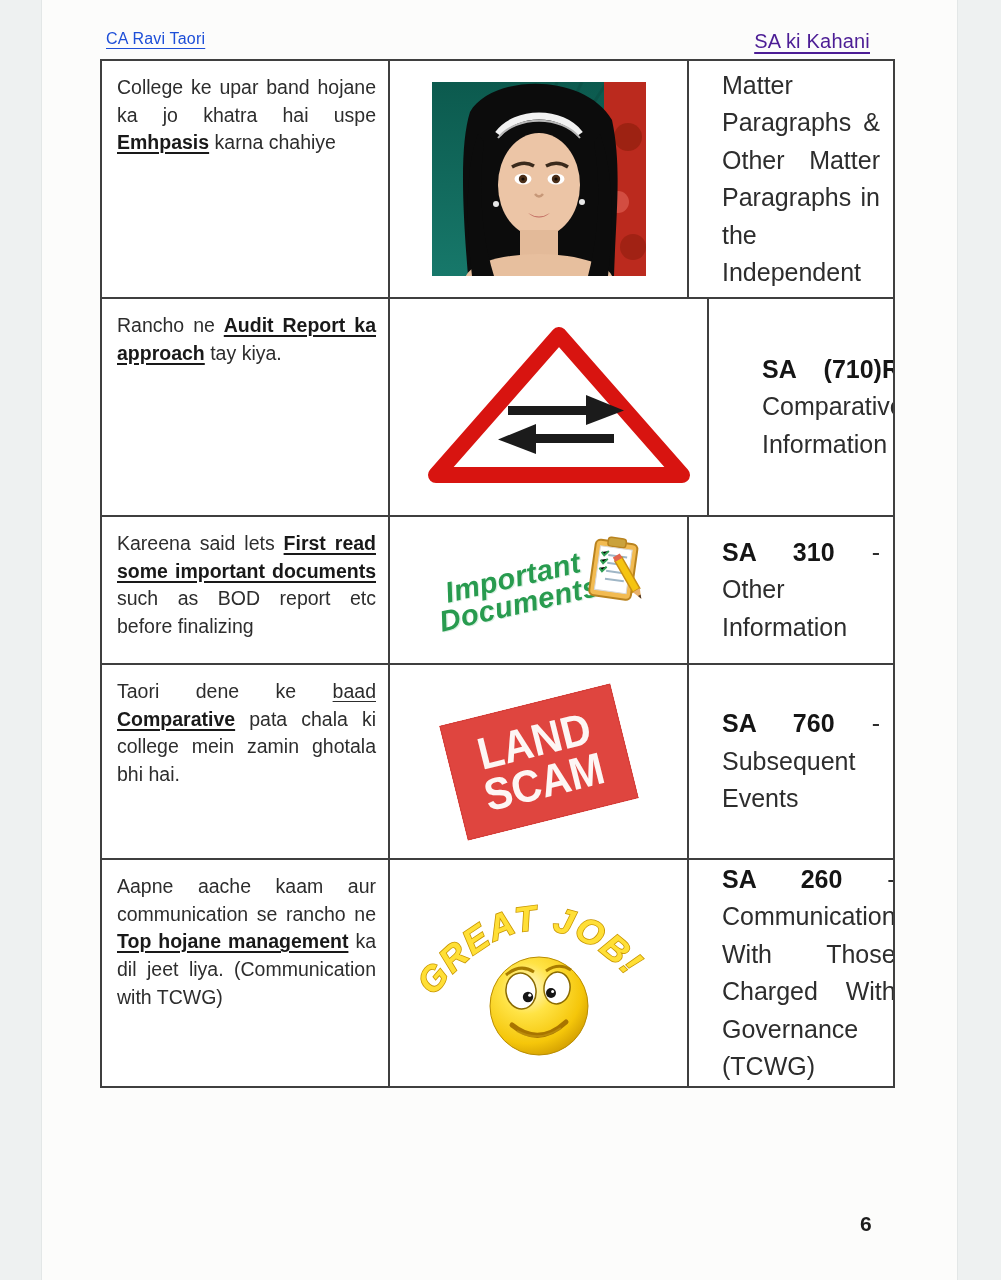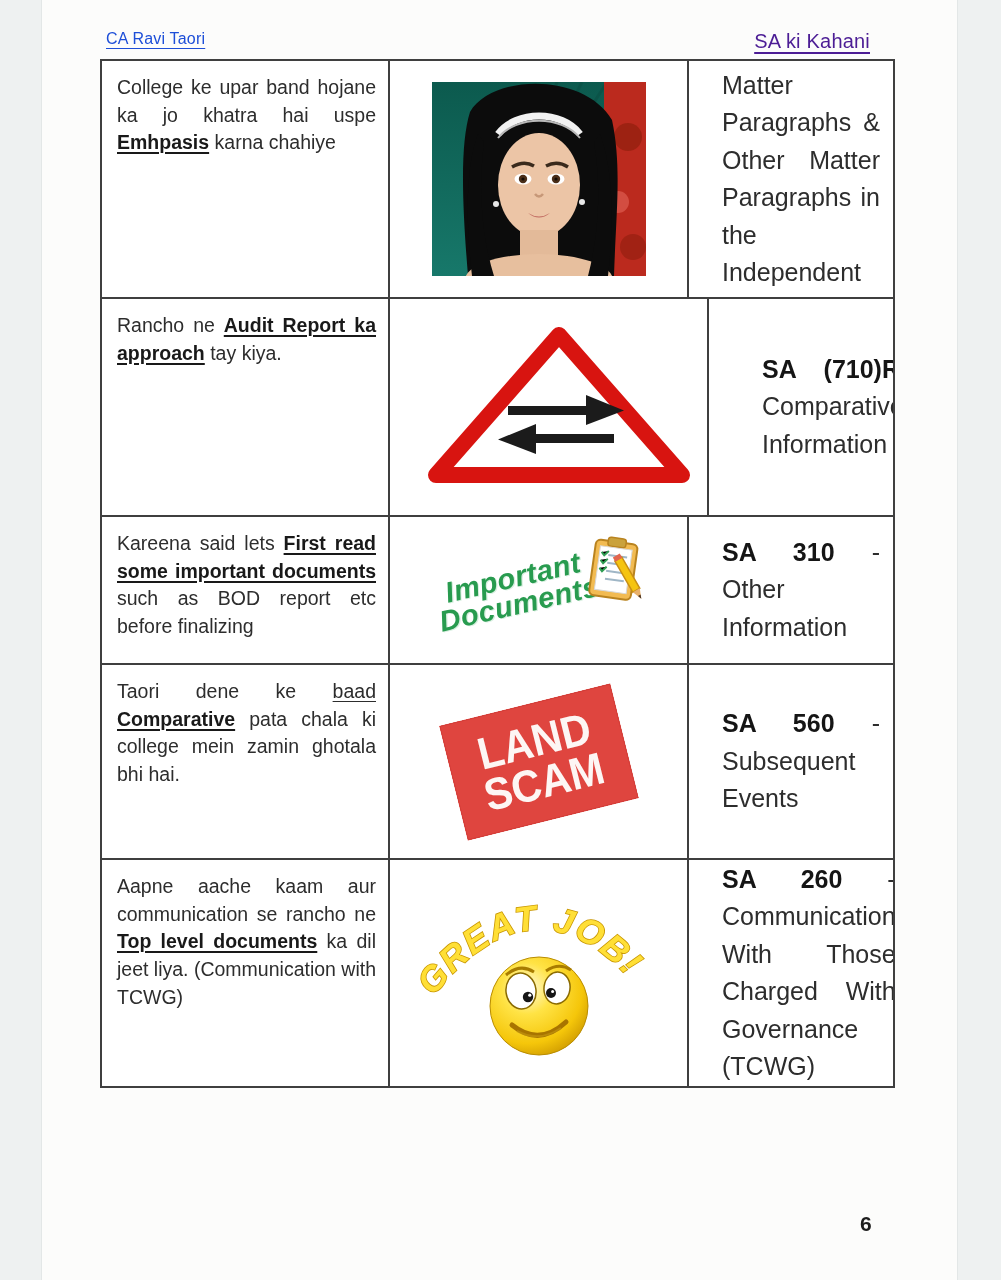--- a/index.html
+++ b/index.html
@@ -208,26 +208,26 @@
 
   <div class="trow r4">
     <div class="cell story-cell"><span>Taori dene ke </span><span class="u">baad</span><span> </span><span class="b u">Comparative</span><span> pata chala ki college mein zamin ghotala bhi hai.</span></div>
     <div class="cell img-cell">
       <div class="scam-stamp">
         <div class="scam-line">LAND</div>
         <div class="scam-line">SCAM</div>
       </div>
     </div>
     <div class="cell sa-cell">
-      <div class="sa-text"><span class="b">SA 560</span><span> - Subsequent Events</span></div>
+      <div class="sa-text"><span class="b">SA 760</span><span> - Subsequent Events</span></div>
     </div>
   </div>
 
   <div class="trow r5">
-    <div class="cell story-cell"><span>Aapne aache kaam aur communication se rancho ne </span><span class="b u">Top level documents</span><span> ka dil jeet liya. (Communication with TCWG)</span></div>
+    <div class="cell story-cell"><span>Aapne aache kaam aur communication se rancho ne </span><span class="b u">Top hojane management</span><span> ka dil jeet liya. (Communication with TCWG)</span></div>
     <div class="cell img-cell">
       <svg width="246" height="176" viewBox="0 0 246 176">
         <defs>
           <path id="gjarc" d="M14,116 Q123,-26 232,116" fill="none"></path>
           <radialGradient id="ballg" cx="38%" cy="32%" r="75%">
             <stop offset="0" stop-color="#fffbe0"></stop>
               <stop offset=".35" stop-color="#ffe345"></stop>
             <stop offset=".75" stop-color="#f5c60a"></stop>
               <stop offset="1" stop-color="#cd9900"></stop>
           </radialGradient>

